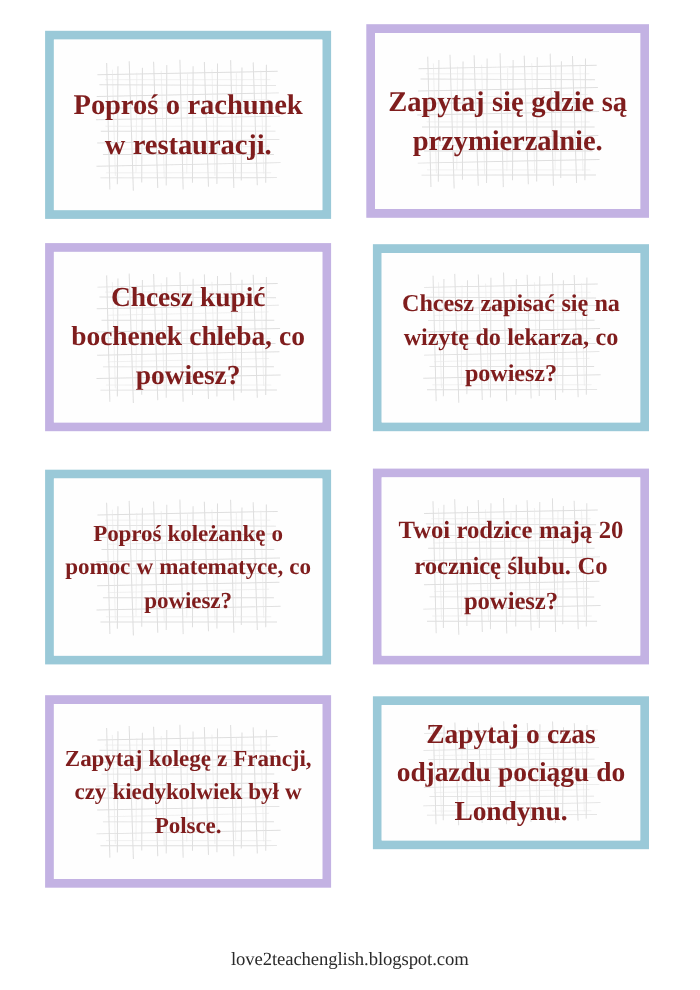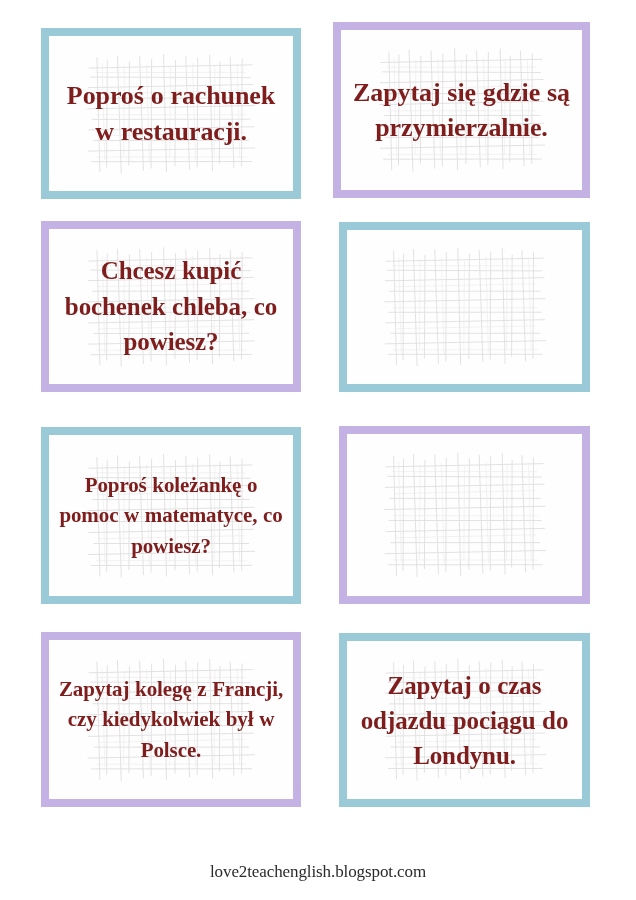--- a/index.html
+++ b/index.html
@@ -82,21 +82,21 @@
   .c1 { left: 41px;  top: 28px;  width: 260px; height: 171px; border: 8px solid #9ac9d8; }
   .c2 { left: 333px; top: 22px;  width: 257px; height: 176px; border: 8px solid #c3b2e3; }
 
   .c3 { left: 41px;  top: 221px; width: 260px; height: 171px; border: 8px solid #c3b2e3; }
   .c4 { left: 339px; top: 222px; width: 251px; height: 170px; border: 8px solid #9ac9d8; }
 
   .c5 { left: 41px;  top: 427px; width: 260px; height: 177px; border: 8px solid #9ac9d8; }
   .c6 { left: 339px; top: 426px; width: 251px; height: 178px; border: 8px solid #c3b2e3; }
 
   .c7 { left: 41px;  top: 632px; width: 260px; height: 175px; border: 8px solid #c3b2e3; }
-  .c8 { left: 339px; top: 633px; width: 251px; height: 174px; border: 8px solid #9ac9d8; }
+  .c8 { left: 339px; top: 633px; width: 251px; height: 139px; border: 8px solid #9ac9d8; }
 
   
   .c1 .card-text { font-size: 26px; line-height: 1.38; }
   .c2 .card-text { font-size: 26px; line-height: 1.36; }
   .c3 .card-text { font-size: 25px; line-height: 1.42; }
   .c4 .card-text { font-size: 22px; line-height: 1.42; }
   .c5 .card-text { font-size: 21px; line-height: 1.44; }
   .c6 .card-text { font-size: 22.5px; line-height: 1.45; }
   .c7 .card-text { font-size: 21px; line-height: 1.46; }
   .c8 .card-text { font-size: 25px; line-height: 1.40; }
@@ -314,20 +314,21 @@
                 <path d="M152 17 L150 137"></path>
               <path d="M178 15 L180 139"></path>
               <path d="M12 24 L188 26"></path>
                 <path d="M14 52 L186 50"></path>
                 <path d="M12 80 L188 82"></path>
               <path d="M14 108 L186 106"></path>
                 <path d="M12 136 L188 138"></path>
             </g>
           </svg>
         </div>
+        <p class="card-text">Chcesz zapisać się na wizytę do lekarza, co powiesz?</p>
       </div>
     </div>
 
     <div class="card c5" style="border-color: rgb(154, 201, 216); align-items: flex-end;">
       <div class="card-inner">
         <div class="hatch">
           <svg viewBox="0 0 200 160" preserveAspectRatio="none" aria-hidden="true">
             <g stroke="#d7d7d7" stroke-width="1.1" fill="none" opacity="0.95">
               <path d="M14 4 L16 156"></path>
                 <path d="M26 8 L24 150"></path>
@@ -413,20 +414,21 @@
                 <path d="M152 17 L150 137"></path>
               <path d="M178 15 L180 139"></path>
               <path d="M12 24 L188 26"></path>
                 <path d="M14 52 L186 50"></path>
                 <path d="M12 80 L188 82"></path>
               <path d="M14 108 L186 106"></path>
                 <path d="M12 136 L188 138"></path>
             </g>
           </svg>
         </div>
+        <p class="card-text">Twoi rodzice mają 20 rocznicę ślubu. Co powiesz?</p>
       </div>
     </div>
 
     <div class="card c7" style="border-color: rgb(195, 178, 227);">
       <div class="card-inner">
         <div class="hatch">
           <svg viewBox="0 0 200 160" preserveAspectRatio="none" aria-hidden="true">
             <g stroke="#d7d7d7" stroke-width="1.1" fill="none" opacity="0.95">
               <path d="M14 4 L16 156"></path>
                 <path d="M26 8 L24 150"></path>

